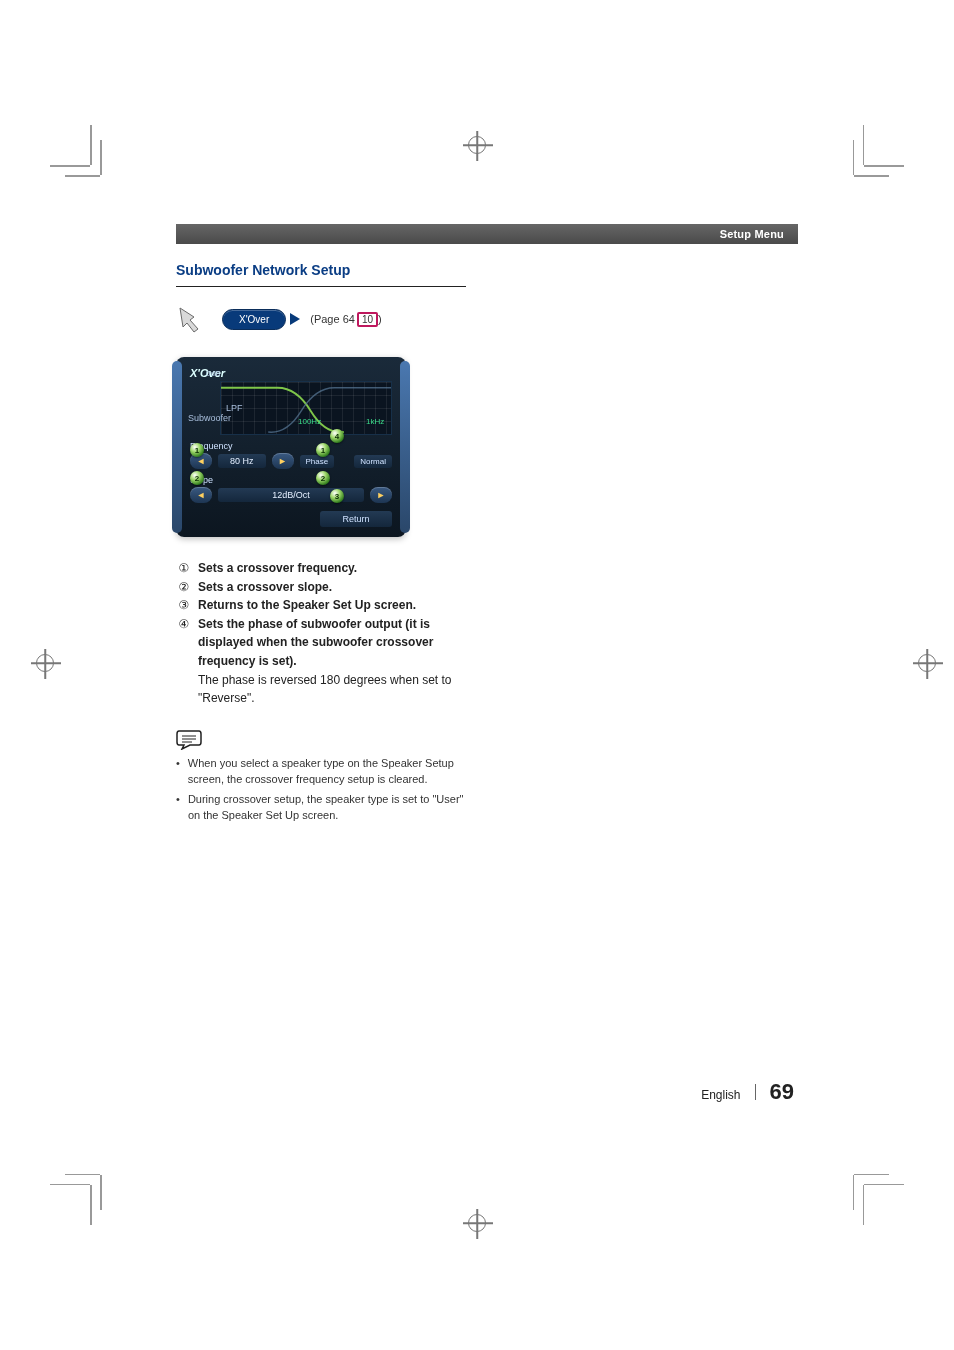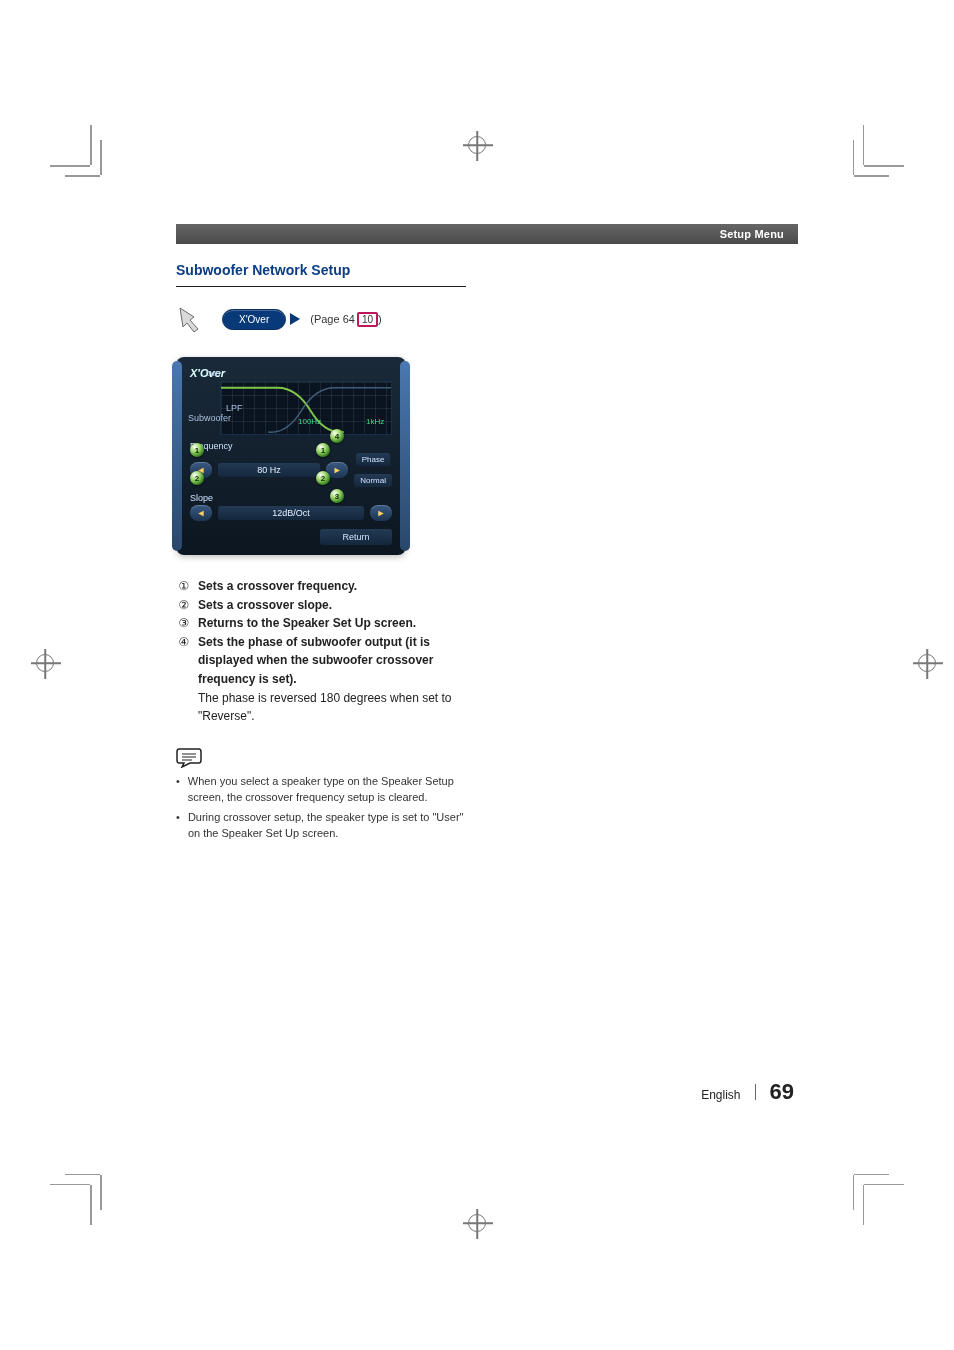--- a/index.html
+++ b/index.html
@@ -77,21 +77,21 @@
   .device .graph .lpcurve { position:absolute; left:0; top:0; width:100%; height:100%; }
   .device .lbl-0db { position:absolute; left:30px; top:12px; font-size:8px; color:#a9bfdc;}
   .device .lbl-lpf { position:absolute; left:12px; top:46px; font-size:9px; color:#a9bfdc;margin-left:38px;}
   .device .lbl-sub { position:absolute; left:12px; top:56px; font-size:9px; color:#a9bfdc;}
   .device .lbl-100 { position:absolute; left:116px; top:60px; font-size:8px; color:#3bdc8a;margin-left:6px;}
   .device .lbl-1k  { position:absolute; left:190px; top:60px; font-size:8px; color:#3bdc8a;}
   .device .row { display:flex; align-items:center; gap:6px; margin:6px 6px 0; }
   .device .rowlbl { width:50px; color:#cfe2ff; font-size:9px;}
   .device .btn { width:22px; height:16px; background:linear-gradient(#3a5a82,#1d3552); border-radius:9px; display:flex; align-items:center; justify-content:center; color:#ffd060; font-size:9px; box-shadow:inset 0 1px 0 rgba(255,255,255,.2);}
   .device .val { flex:1; text-align:center; background:linear-gradient(#233a54,#14273c); border-radius:3px; padding:2px 4px; font-size:9px; color:#e4efff;}
-  .device .phase { display:flex; gap:8px; align-items:center; margin-left:auto;flex-direction:column;}
+  .device .phase { display:flex; gap:20px; align-items:center; margin-left:auto;}
   .device .phase .pl { background:linear-gradient(#233a54,#14273c); padding:2px 6px; border-radius:3px; font-size:8px;}
   .device .return { margin:8px 6px 0 auto; width:72px; text-align:center; background:linear-gradient(#233a54,#14273c); border-radius:3px; padding:3px 0; font-size:9px;}
   .device .mark { position:absolute; width:14px; height:14px; border-radius:50%; background:radial-gradient(circle at 35% 30%, #fff, #9fd86b 35%, #2e7a1a 75%); color:#0a2d05; font-size:8px; font-weight:700; display:flex; align-items:center; justify-content:center; box-shadow:0 1px 2px rgba(0,0,0,.5);}
   .device .m1l { left:14px; top:86px;} .device .m1r { left:140px; top:86px;}
   .device .m2l { left:14px; top:114px;} .device .m2r { left:140px; top:114px;}
   .device .m3  { left:154px; top:132px;}
   .device .m4  { left:154px; top:72px;}
 
   
   .legend { margin-top:22px; font-size:12px; line-height:1.55; }

